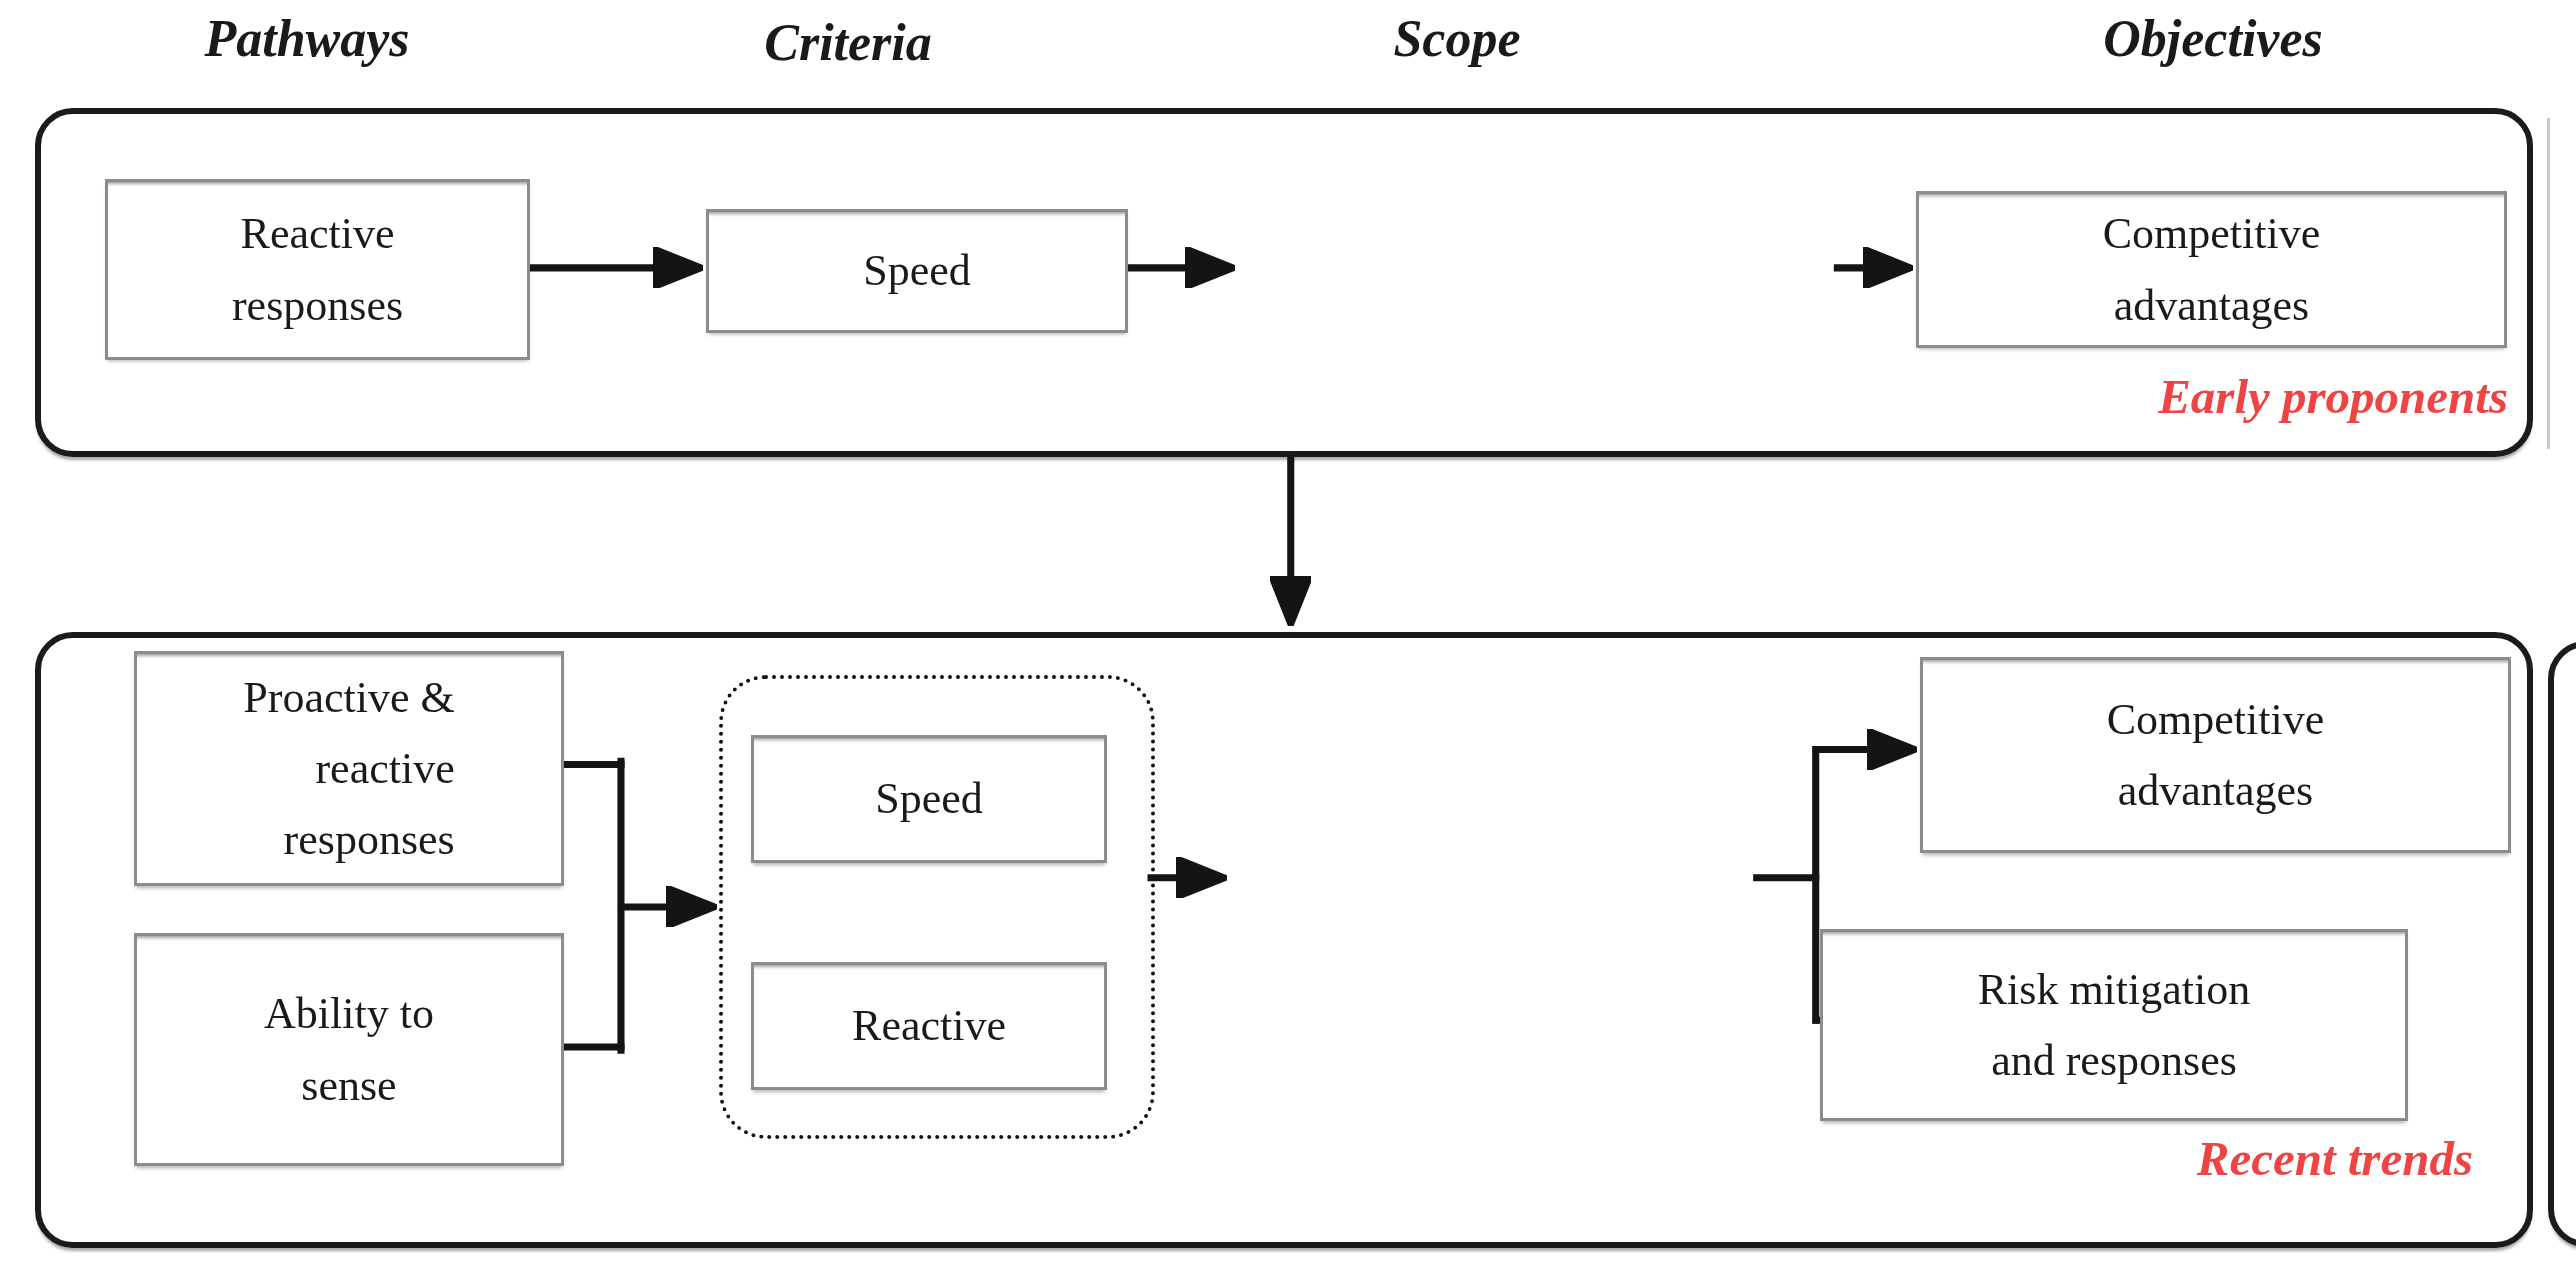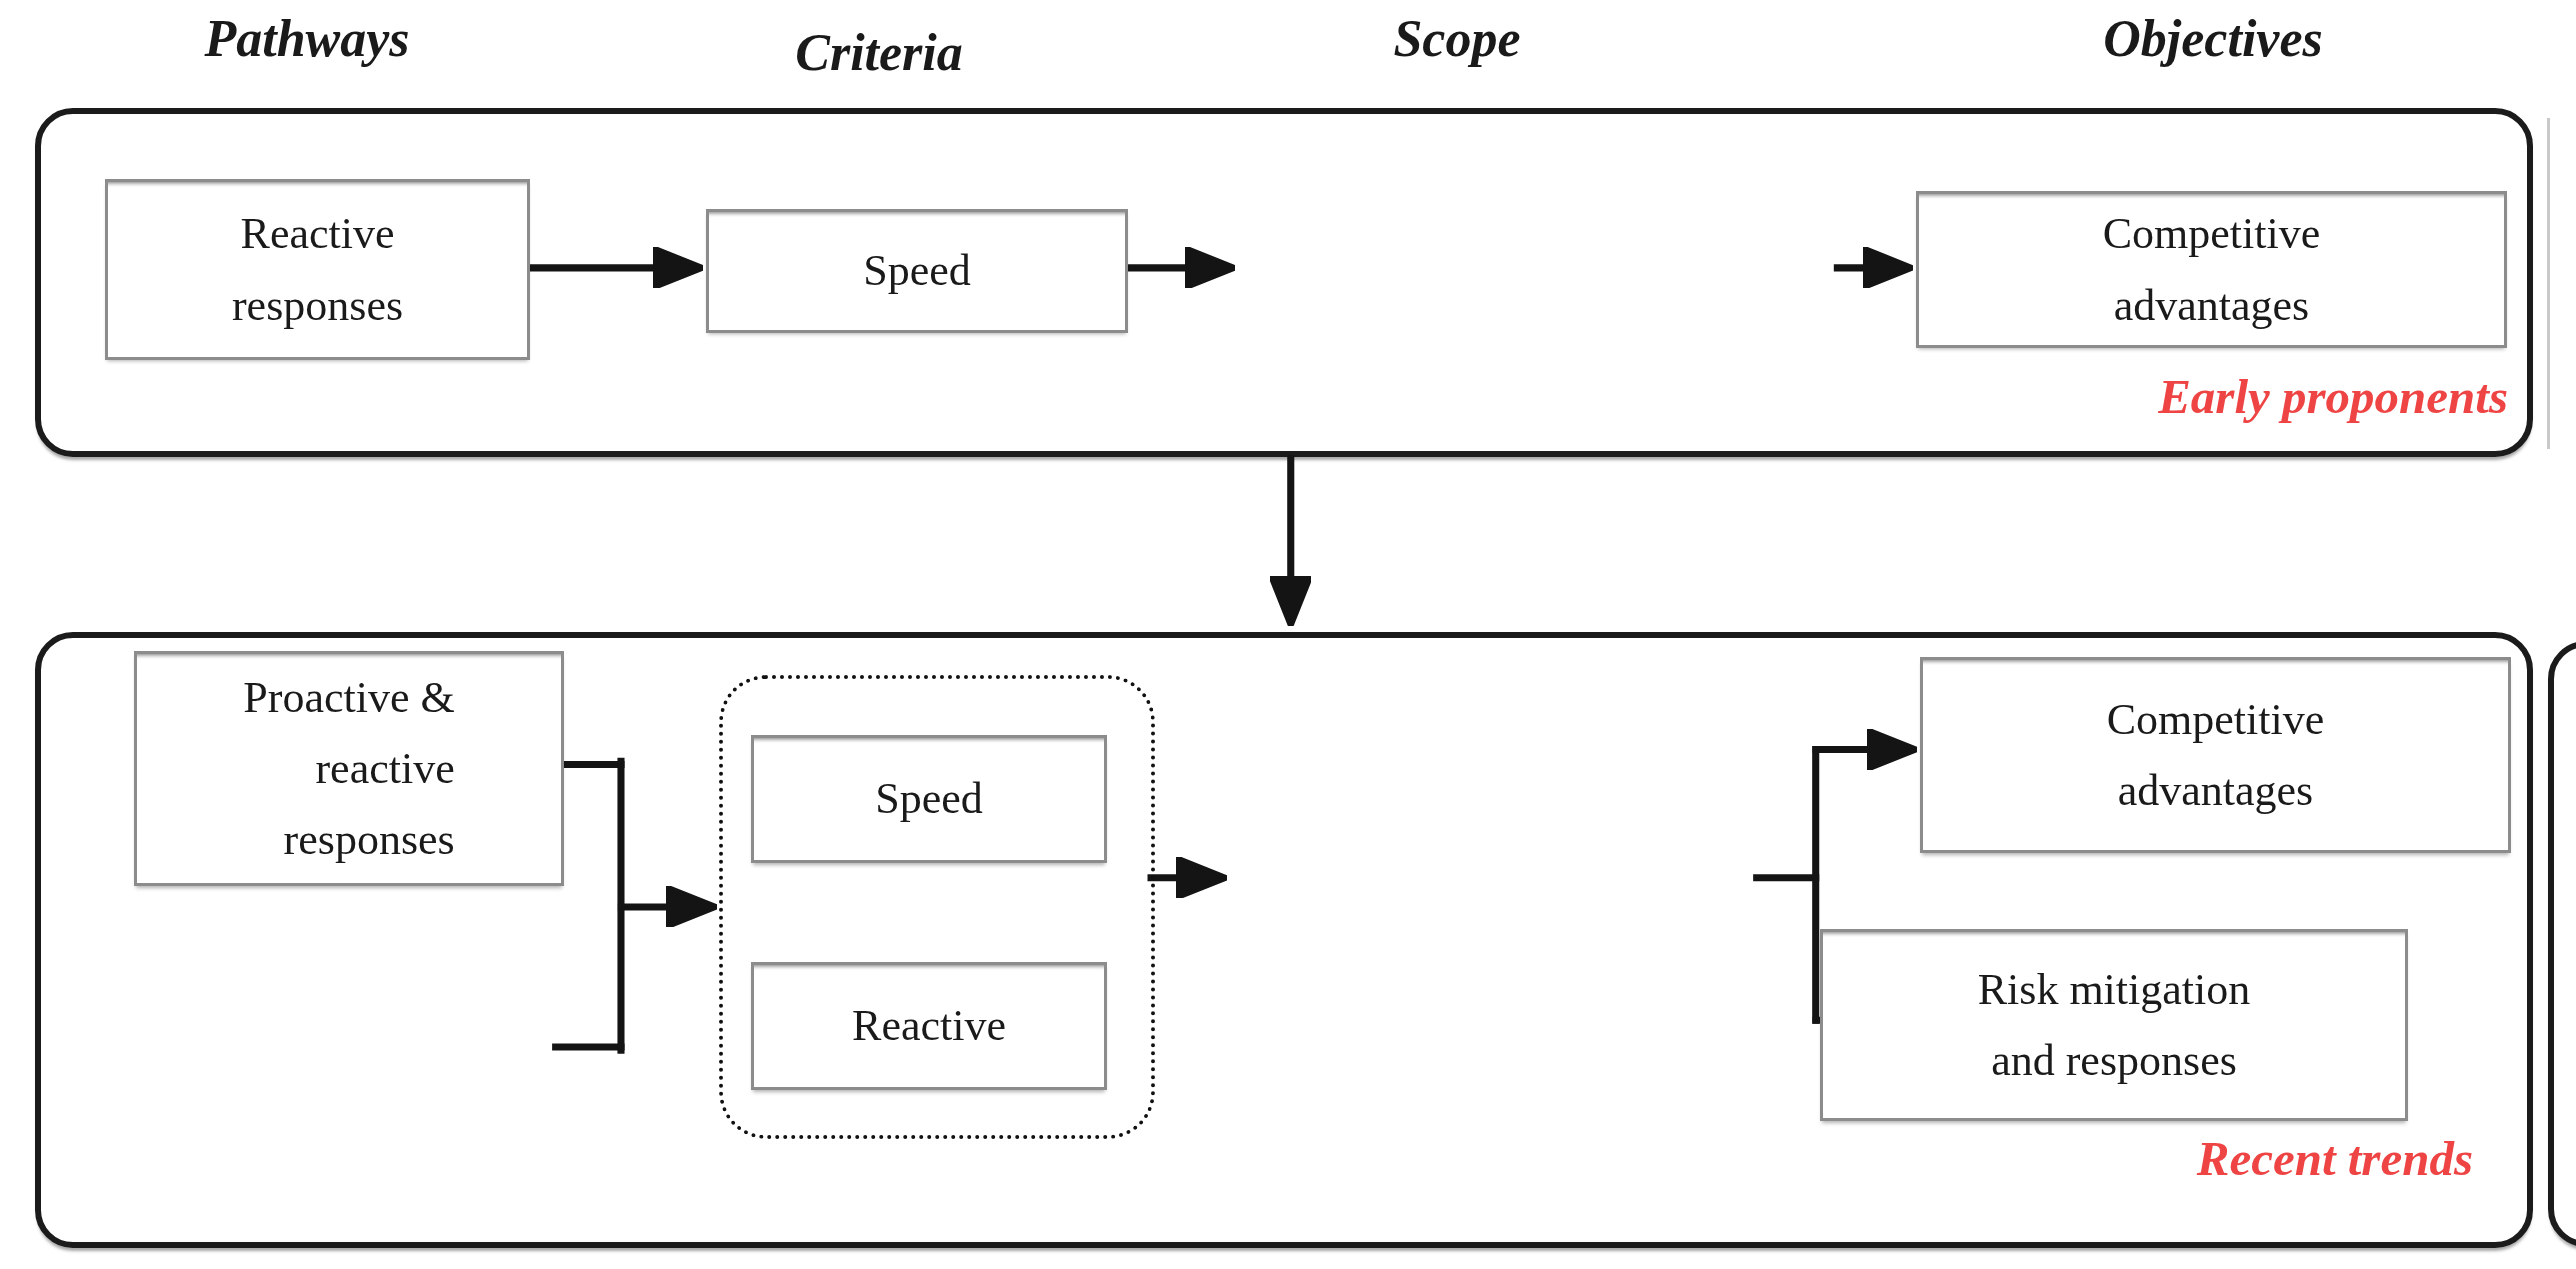--- a/index.html
+++ b/index.html
@@ -71,21 +71,21 @@
     z-index:4;
   }
   svg line, svg path.head{stroke:#141414;}
 </style>
 </head>
 <body>
 
 <div class="canvas">
 
   <div class="col-header" style="left:307px;top:9.4px;">Pathways</div>
-  <div class="col-header" style="left:848px;top:23px;margin-left:31px;">Criteria</div>
+  <div class="col-header" style="left:848px;top:13px;">Criteria</div>
   <div class="col-header" style="left:1457px;top:9.4px;">Scope</div>
   <div class="col-header" style="left:2213px;top:9.4px;">Objectives</div>
 
   <div class="container sliver" style="left:2548px;top:641px;width:315px;height:594px;"></div>
   <div class="faint-line" style="left:2547px;top:118px;width:3.1px;height:331px;"></div>
 
   <div class="container" style="left:35px;top:108px;width:2486px;height:337px;"></div>
 
   <div class="container" style="left:35px;top:632px;width:2486px;height:604px;"></div>
 
@@ -118,20 +118,22 @@
   <div class="node" style="left:105px;top:179px;width:419px;height:175px;">Reactive
 responses</div>
   <div class="node" style="left:706px;top:209px;width:416px;height:118px;">Speed</div>
   <div class="node" style="left:1916px;top:191px;width:585px;height:151px;">Competitive
 advantages</div>
   <div class="caption" style="right:68px;top:368px;">Early proponents</div>
 
   <div class="node" style="left:134px;top:651px;width:424px;height:229px;text-align:right;">Proactive &amp;
 reactive
 responses</div>
+  <div class="node" style="left:134px;top:933px;width:424px;height:227px;">Ability to
+sense</div>
 
   <div class="dotted-group" style="left:719px;top:675px;width:428px;height:456px;"></div>
   <div class="node" style="left:751px;top:735px;width:350px;height:122px;">Speed</div>
   <div class="node" style="left:751px;top:962px;width:350px;height:122px;">Reactive</div>
 
 
   <div class="node" style="left:1920px;top:657px;width:585px;height:190px;">Competitive
 advantages</div>
   <div class="node" style="left:1820px;top:929px;width:582px;height:186px;">Risk mitigation
 and responses</div>

